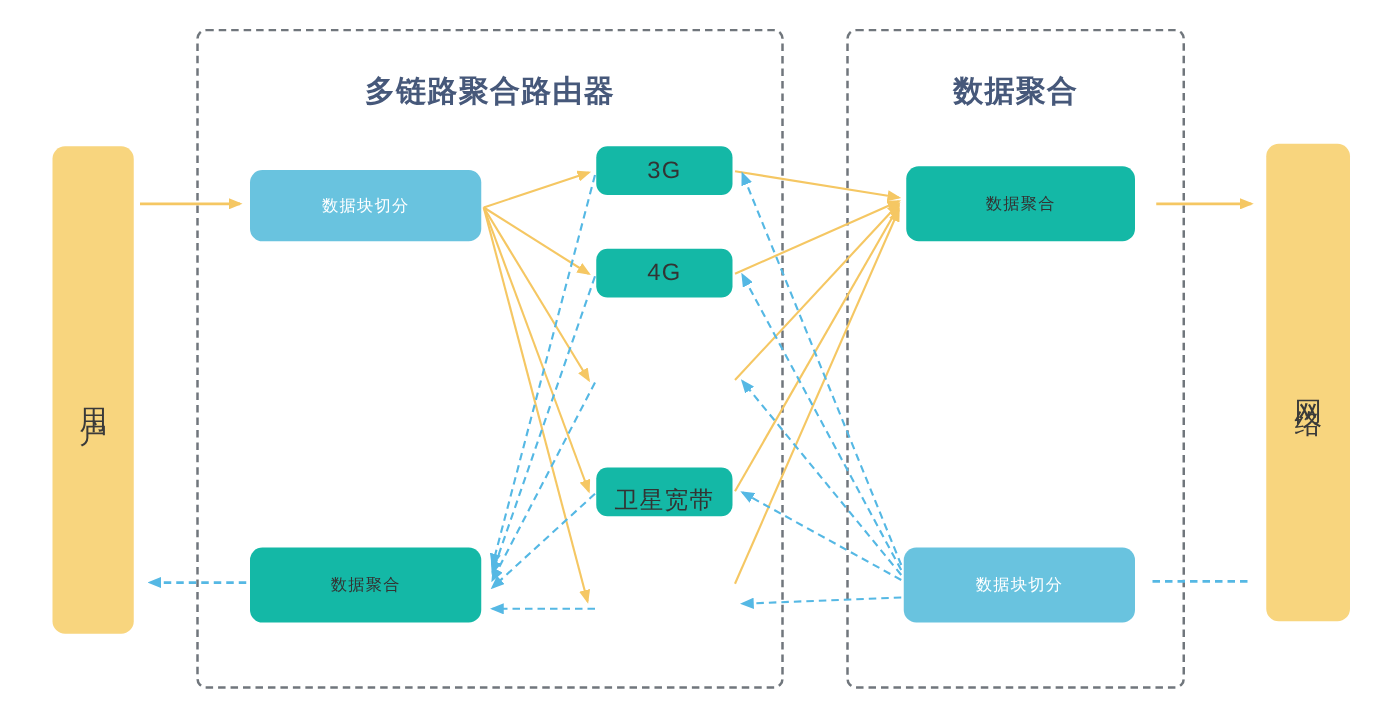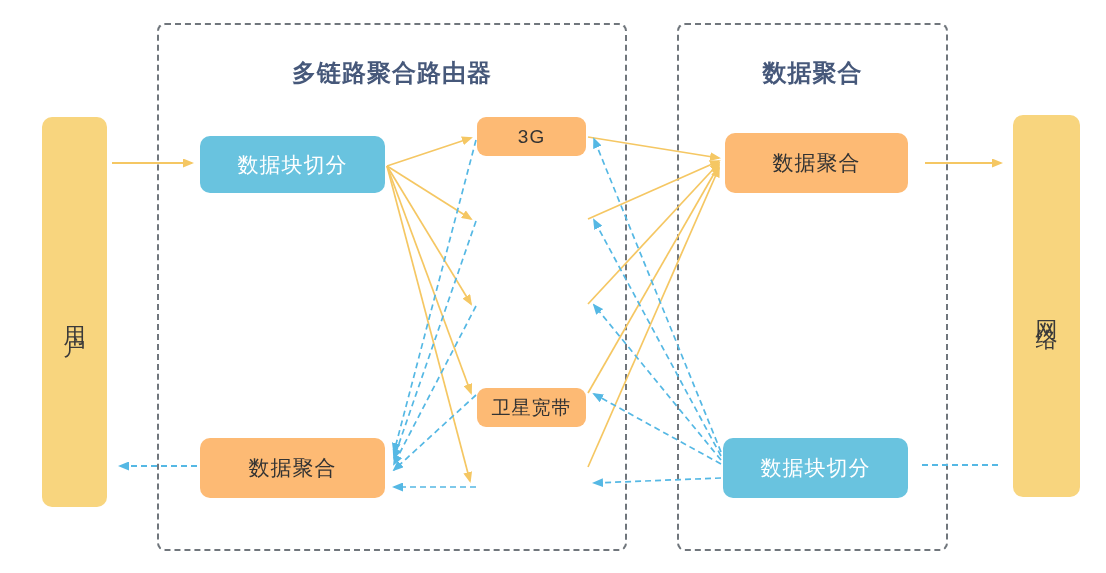--- a/index.html
+++ b/index.html
@@ -14,44 +14,44 @@
   }
   .panel-left{left:157px;width:470px;}
   .panel-right{left:677px;width:271px;}
   .panel-title{
     margin-top:32px;text-align:center;font-size:24px;font-weight:bold;
     color:#46587a;letter-spacing:1px;
   }
   .edges{position:absolute;left:0;top:0;width:1106px;height:573px;pointer-events:none;}
   .node{
     position:absolute;display:flex;align-items:center;justify-content:center;
-    border-radius:10px;font-size:21px;color:#333333;box-sizing:border-box;
+    border-radius:10px;font-size:13px;color:#333333;box-sizing:border-box;
     letter-spacing:1px;
   }
-  .node-yellow{background:#fdba74;}
+  .node-yellow{background:#14b8a6;}
   .node-blue{background:#69c3df;color:#ffffff;}
   .bar{
     position:absolute;display:flex;align-items:center;justify-content:center;
     background:#f8d57e;border-radius:10px;box-sizing:border-box;
   }
   .vtext{
     writing-mode:vertical-rl;text-orientation:upright;
     font-size:22px;color:#3a3a3a;letter-spacing:9px;padding-top:9px;
   }
   .bar-user{left:42px;top:117px;width:65px;height:390px;}
   .bar-network{left:1013px;top:115px;width:67px;height:382px;}
   .node-router-split{left:200px;top:136px;width:185px;height:57px;}
   .node-router-merge{left:200px;top:438px;width:185px;height:60px;}
   .node-server-merge{left:725px;top:133px;width:183px;height:60px;}
   .node-server-split{left:723px;top:438px;width:185px;height:60px;}
   .link{left:477px;width:109px;height:39px;border-radius:9px;font-size:19px;}
   .link-0{top:117px;}
   .link-1{top:199px;}
   .link-2{top:285px;}
-  .link-3{top:388px;}
+  .link-3{top:374px;align-items:flex-end;}
   .link-4{top:463px;}
   .fwd line{stroke:#f5c763;stroke-width:1.7;}
   .rev line{stroke:#55b8e4;stroke-width:1.7;stroke-dasharray:6 4;}
   .fwd line.thick, .rev line.thick{stroke-width:2.2;}
 </style>
 </head>
 <body>
 
 <div class="canvas">
 
@@ -112,20 +112,23 @@
     <span>数据块切分</span>
   </div>
 
   <div class="node node-yellow node-router-merge">
     <span>数据聚合</span>
   </div>
 
   <div class="node node-yellow link link-0">
     <span>3G</span>
   </div>
+  <div class="node node-yellow link link-1">
+    <span>4G</span>
+  </div>
   <div class="node node-yellow link link-3">
     <span>卫星宽带</span>
   </div>
 
   <div class="node node-yellow node-server-merge">
     <span>数据聚合</span>
   </div>
 
   <div class="node node-blue node-server-split">
     <span>数据块切分</span>

